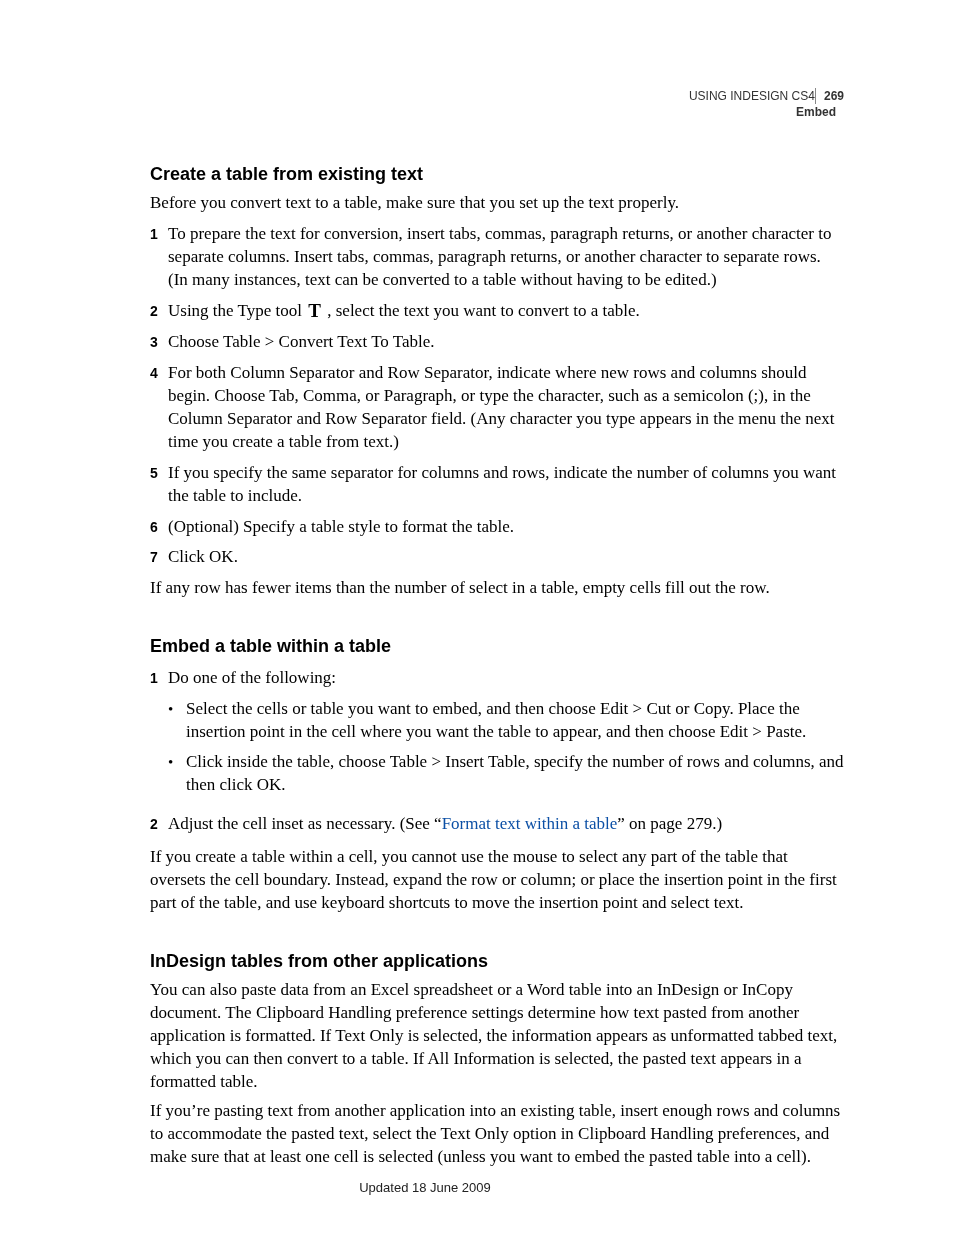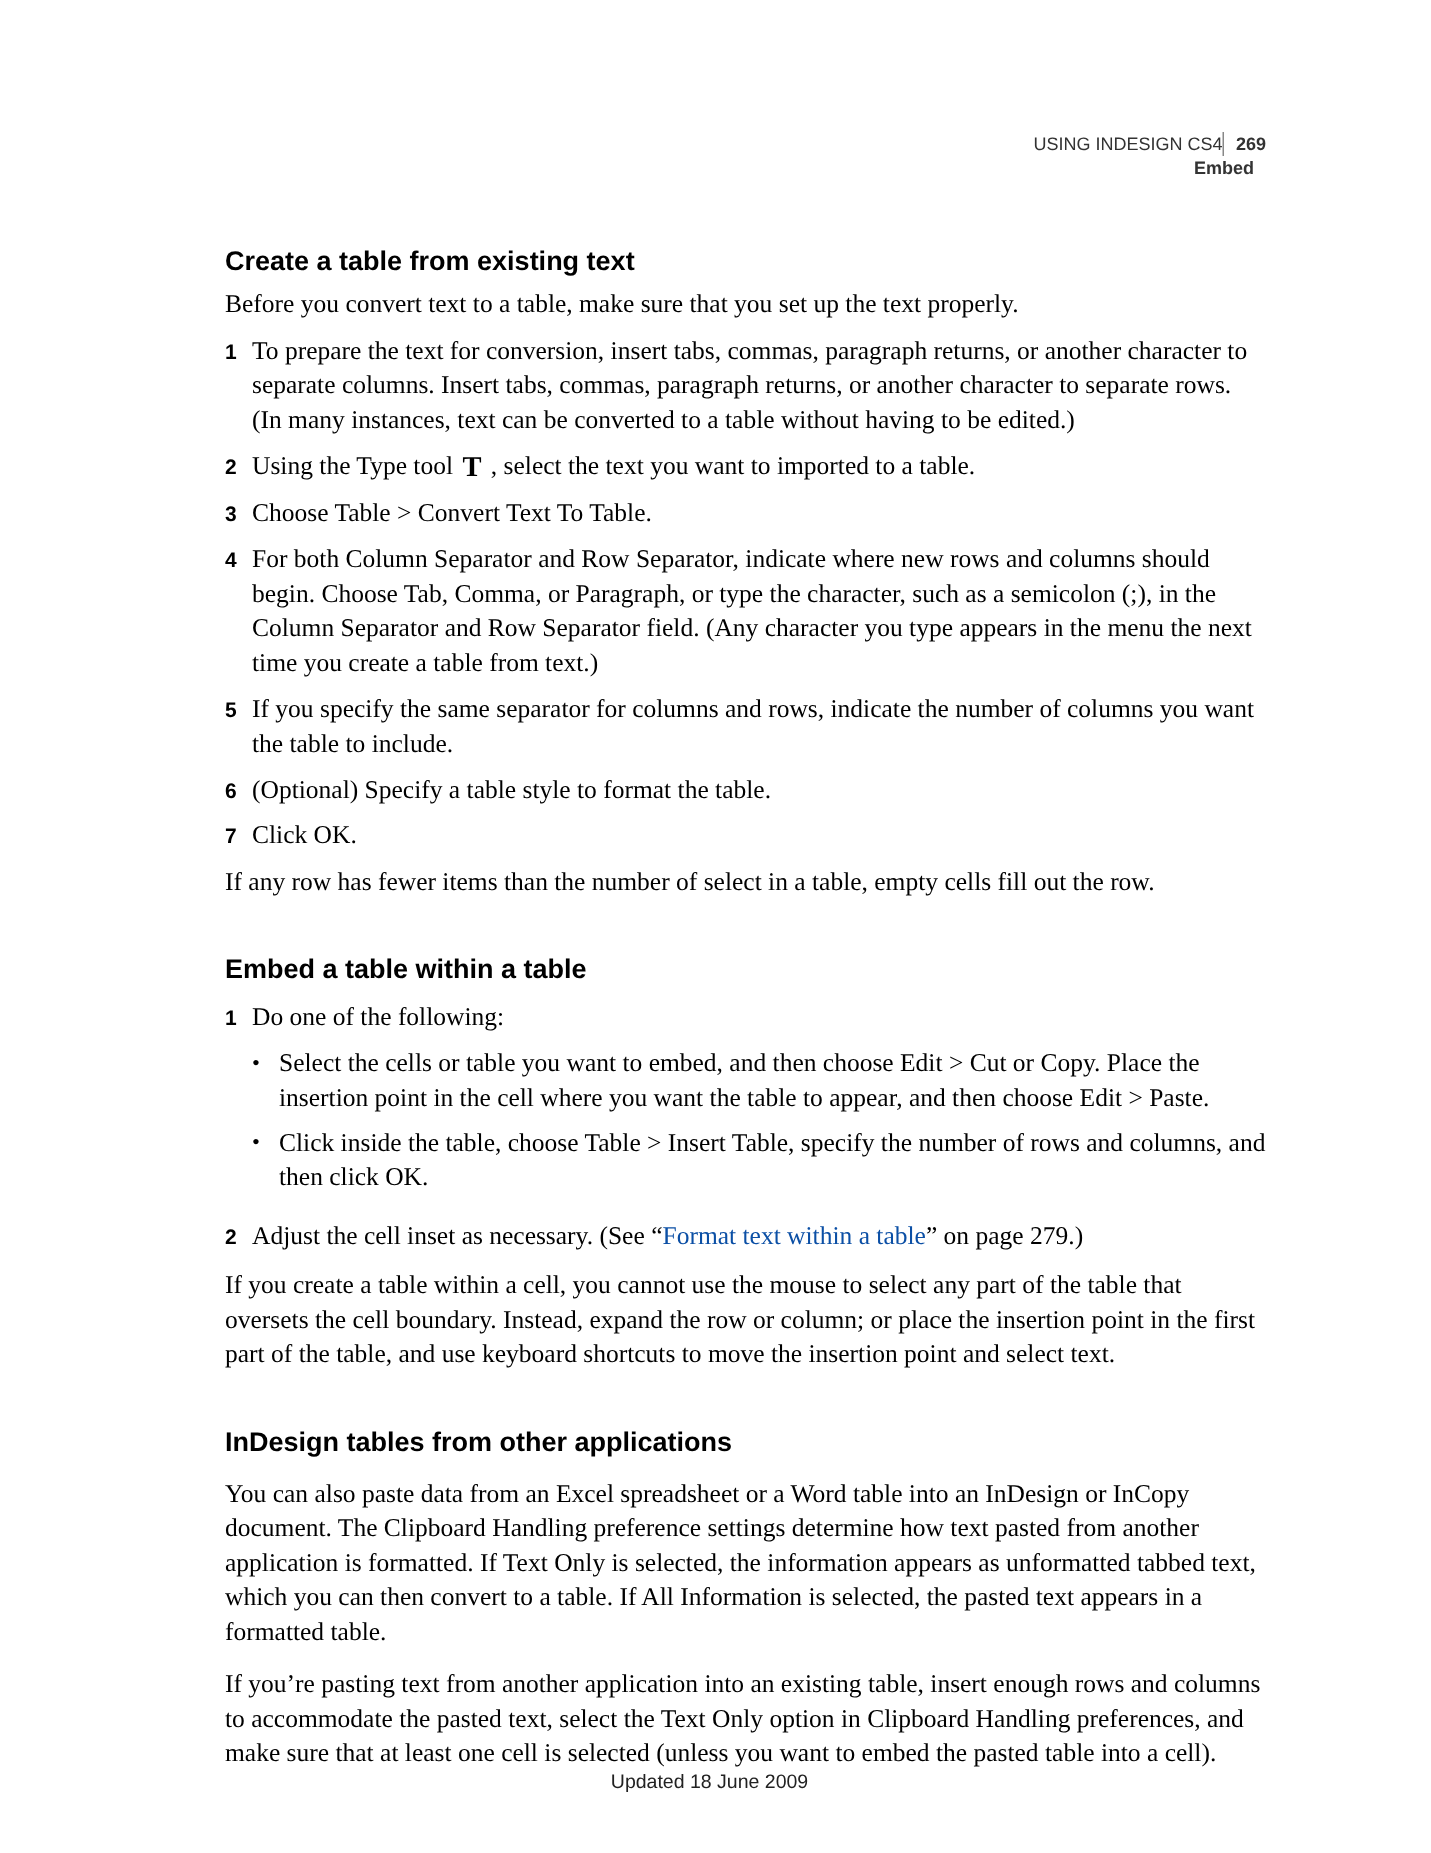--- a/index.html
+++ b/index.html
@@ -17,22 +17,22 @@
   ol.steps{list-style:none;margin:8px 0 0 0;padding:0;}
   ol.steps > li{display:flex;margin:0 0 8px 0;}
   ol.steps > li > .num{font-family:"Myriad Pro","Helvetica Neue",Arial,sans-serif;font-weight:700;font-size:14px;min-width:18px;padding-top:2px;}
   ol.steps > li > .body{flex:1;}
   ul.sub{list-style:none;margin:0;padding:0;}
   ul.sub > li{display:flex;margin:0 0 8px 0;}
   ul.sub > li::before{content:"•";min-width:18px;font-size:15px;padding-top:1px;}
   ul.sub > li > .body{flex:1;}
   .type-icon{font-family:"Times New Roman",serif;font-weight:700;font-size:19px;display:inline-block;line-height:1;padding:0 2px;vertical-align:-1px;}
   .link{color:#0b4fa5;}
-  .footer{position:absolute;bottom:38px;left:0;width:850px;text-align:center;font-family:"Helvetica Neue",Arial,sans-serif;font-size:13px;color:#222;margin-left:48px;}
-  .blk{margin-top:12px;}
+  .footer{position:absolute;bottom:38px;left:0;width:850px;text-align:center;font-family:"Helvetica Neue",Arial,sans-serif;font-size:13px;color:#222;}
+  .blk{margin-top:0;}
 </style>
 </head>
 <body>
 
 <div class="runhead">
   <div><span class="line1">USING INDESIGN CS4</span><span class="pn">269</span></div>
   <div class="line2">Embed</div>
 </div>
 
 <div class="page">
@@ -40,21 +40,21 @@
   <div class="sec">
     <h3>Create a table from existing text</h3>
     <p>Before you convert text to a table, make sure that you set up the text properly.</p>
     <ol class="steps">
       <li>
           <span class="num">1</span>
           <div class="body">To prepare the text for conversion, insert tabs, commas, paragraph returns, or another character to separate columns. Insert tabs, commas, paragraph returns, or another character to separate rows. (In many instances, text can be converted to a table without having to be edited.)</div>
         </li>
       <li>
           <span class="num">2</span>
-          <div class="body"><span>Using the Type tool </span><span class="type-icon">T</span><span> , select the text you want to imported to a table.</span></div>
+          <div class="body"><span>Using the Type tool </span><span class="type-icon">T</span><span> , select the text you want to convert to a table.</span></div>
         </li>
       <li>
           <span class="num">3</span>
           <div class="body">Choose Table &gt; Convert Text To Table.</div>
         </li>
       <li>
           <span class="num">4</span>
           <div class="body">For both Column Separator and Row Separator, indicate where new rows and columns should begin. Choose Tab, Comma, or Paragraph, or type the character, such as a semicolon (;), in the Column Separator and Row Separator field. (Any character you type appears in the menu the next time you create a table from text.)</div>
         </li>
       <li>

